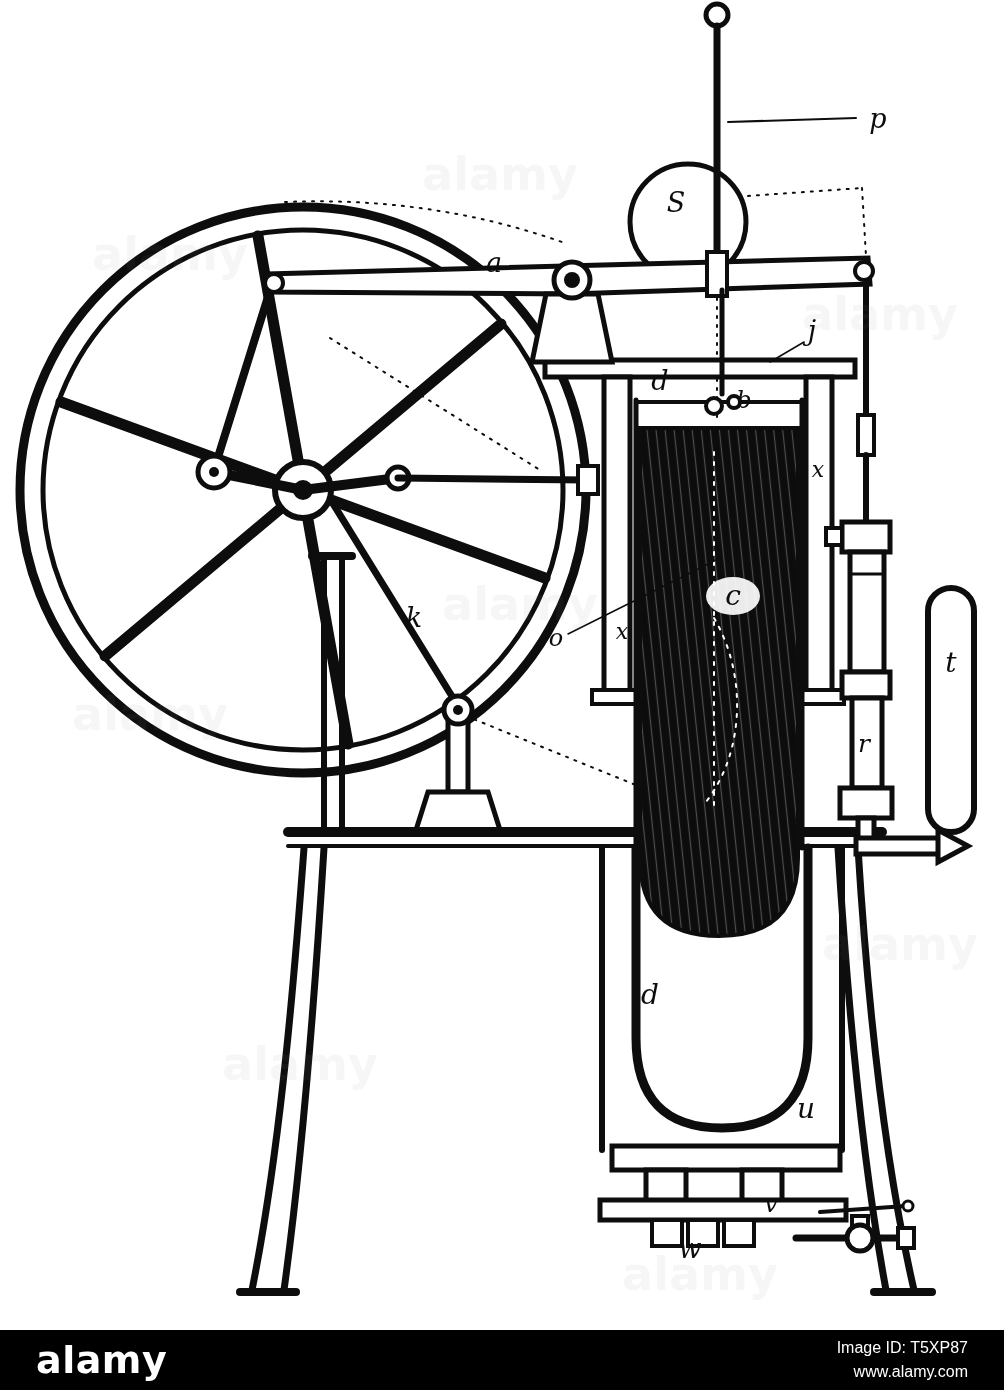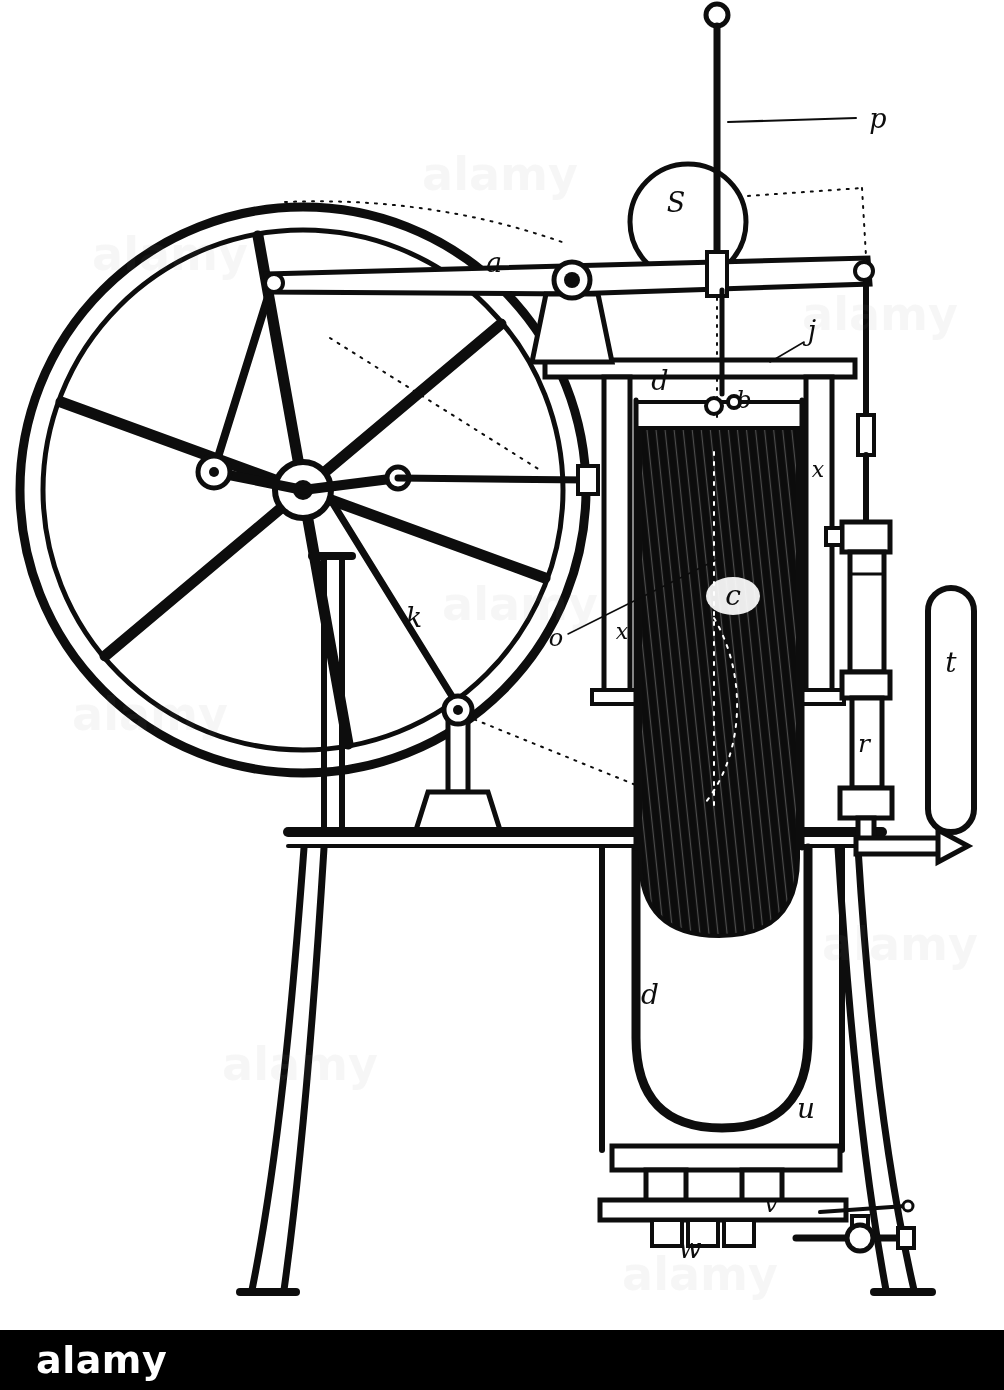--- a/index.html
+++ b/index.html
@@ -244,14 +244,18 @@
         <text x="650" y="1004" font-size="28">d</text>
         <text x="806" y="1118" font-size="28">u</text>
         <text x="771" y="1212" font-size="24">v</text>
         <text x="690" y="1258">w</text>
       </g>
     </svg>
   </div>
 
   <div class="footer">
     <div class="brand">alamy</div>
+    <div class="meta">
+      <div>Image ID: T5XP87</div>
+      <div>www.alamy.com</div>
+    </div>
   </div>
 </div>
 
 </body></html>

